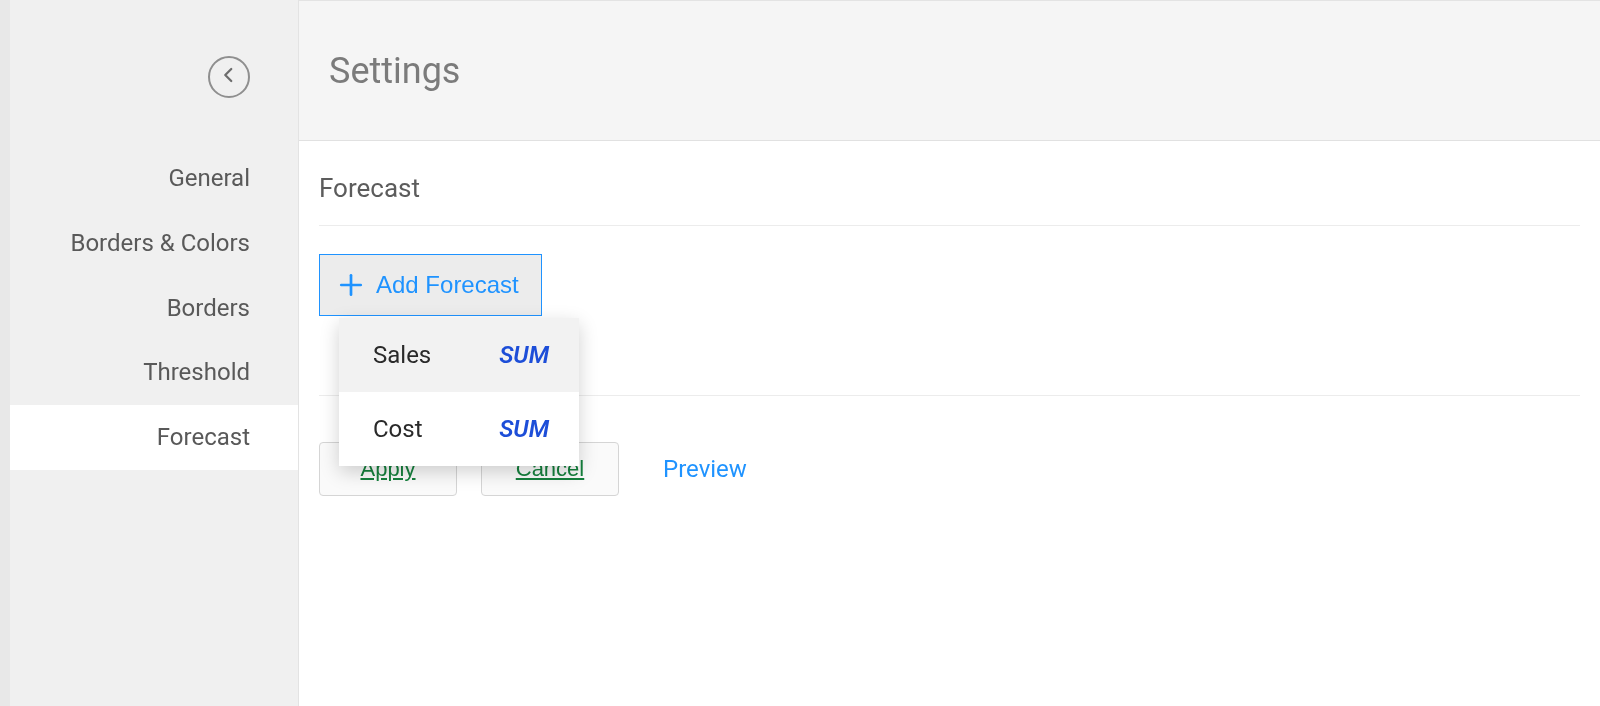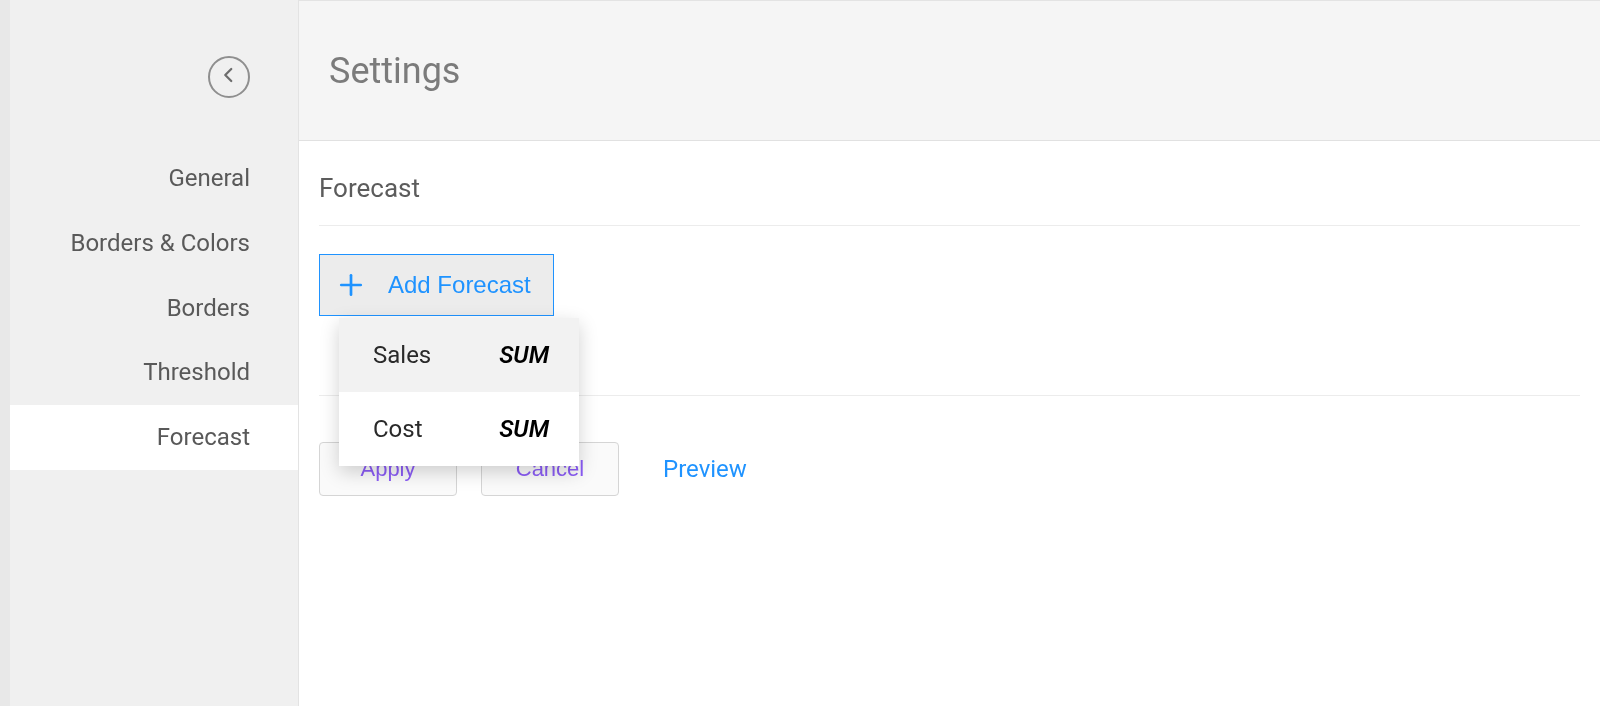--- a/index.html
+++ b/index.html
@@ -112,21 +112,21 @@
   .section-body {
     padding-top: 28px;
     position: relative;
     min-height: 170px;
     border-bottom: 1px solid #ececec;
   }
 
   .add-forecast {
     display: inline-flex;
     align-items: center;
-    gap: 24px;
+    gap: 12px;
     height: 62px;
     padding: 0 22px 0 18px;
     border: 1.5px solid #1f93ff;
     background: #ececec;
     color: #1f93ff;
     font-size: 24px;
     cursor: pointer;
   }
   .add-forecast .plus {
     display: inline-flex;
@@ -153,43 +153,44 @@
     font-size: 24px;
     color: #2a2a2a;
     cursor: pointer;
   }
   .dropdown-row.hover {
     background: #f2f2f2;
   }
   .dropdown-row .agg {
     font-style: italic;
     font-weight: 600;
-    color: #000000;
+    color: #1d4ed8;
   }
 
   
   .actions {
     position: relative;
     display: flex;
     align-items: center;
     gap: 24px;
     padding-top: 46px;
   }
   .btn {
     height: 54px;
     padding: 0 28px;
     border: 1px solid #d5d5d5;
     border-radius: 4px;
     background: #fafafa;
     font-size: 22px;
-    color: #8b5cf6;
+    color: #15803d;
     cursor: pointer;
     display: inline-flex;
     align-items: center;
     justify-content: center;
+    text-decoration: underline;
   }
   .btn.primary {
     min-width: 138px;
   }
   .btn.secondary {
     min-width: 138px;
   }
   .link {
     color: #1f93ff;
     font-size: 24px;

